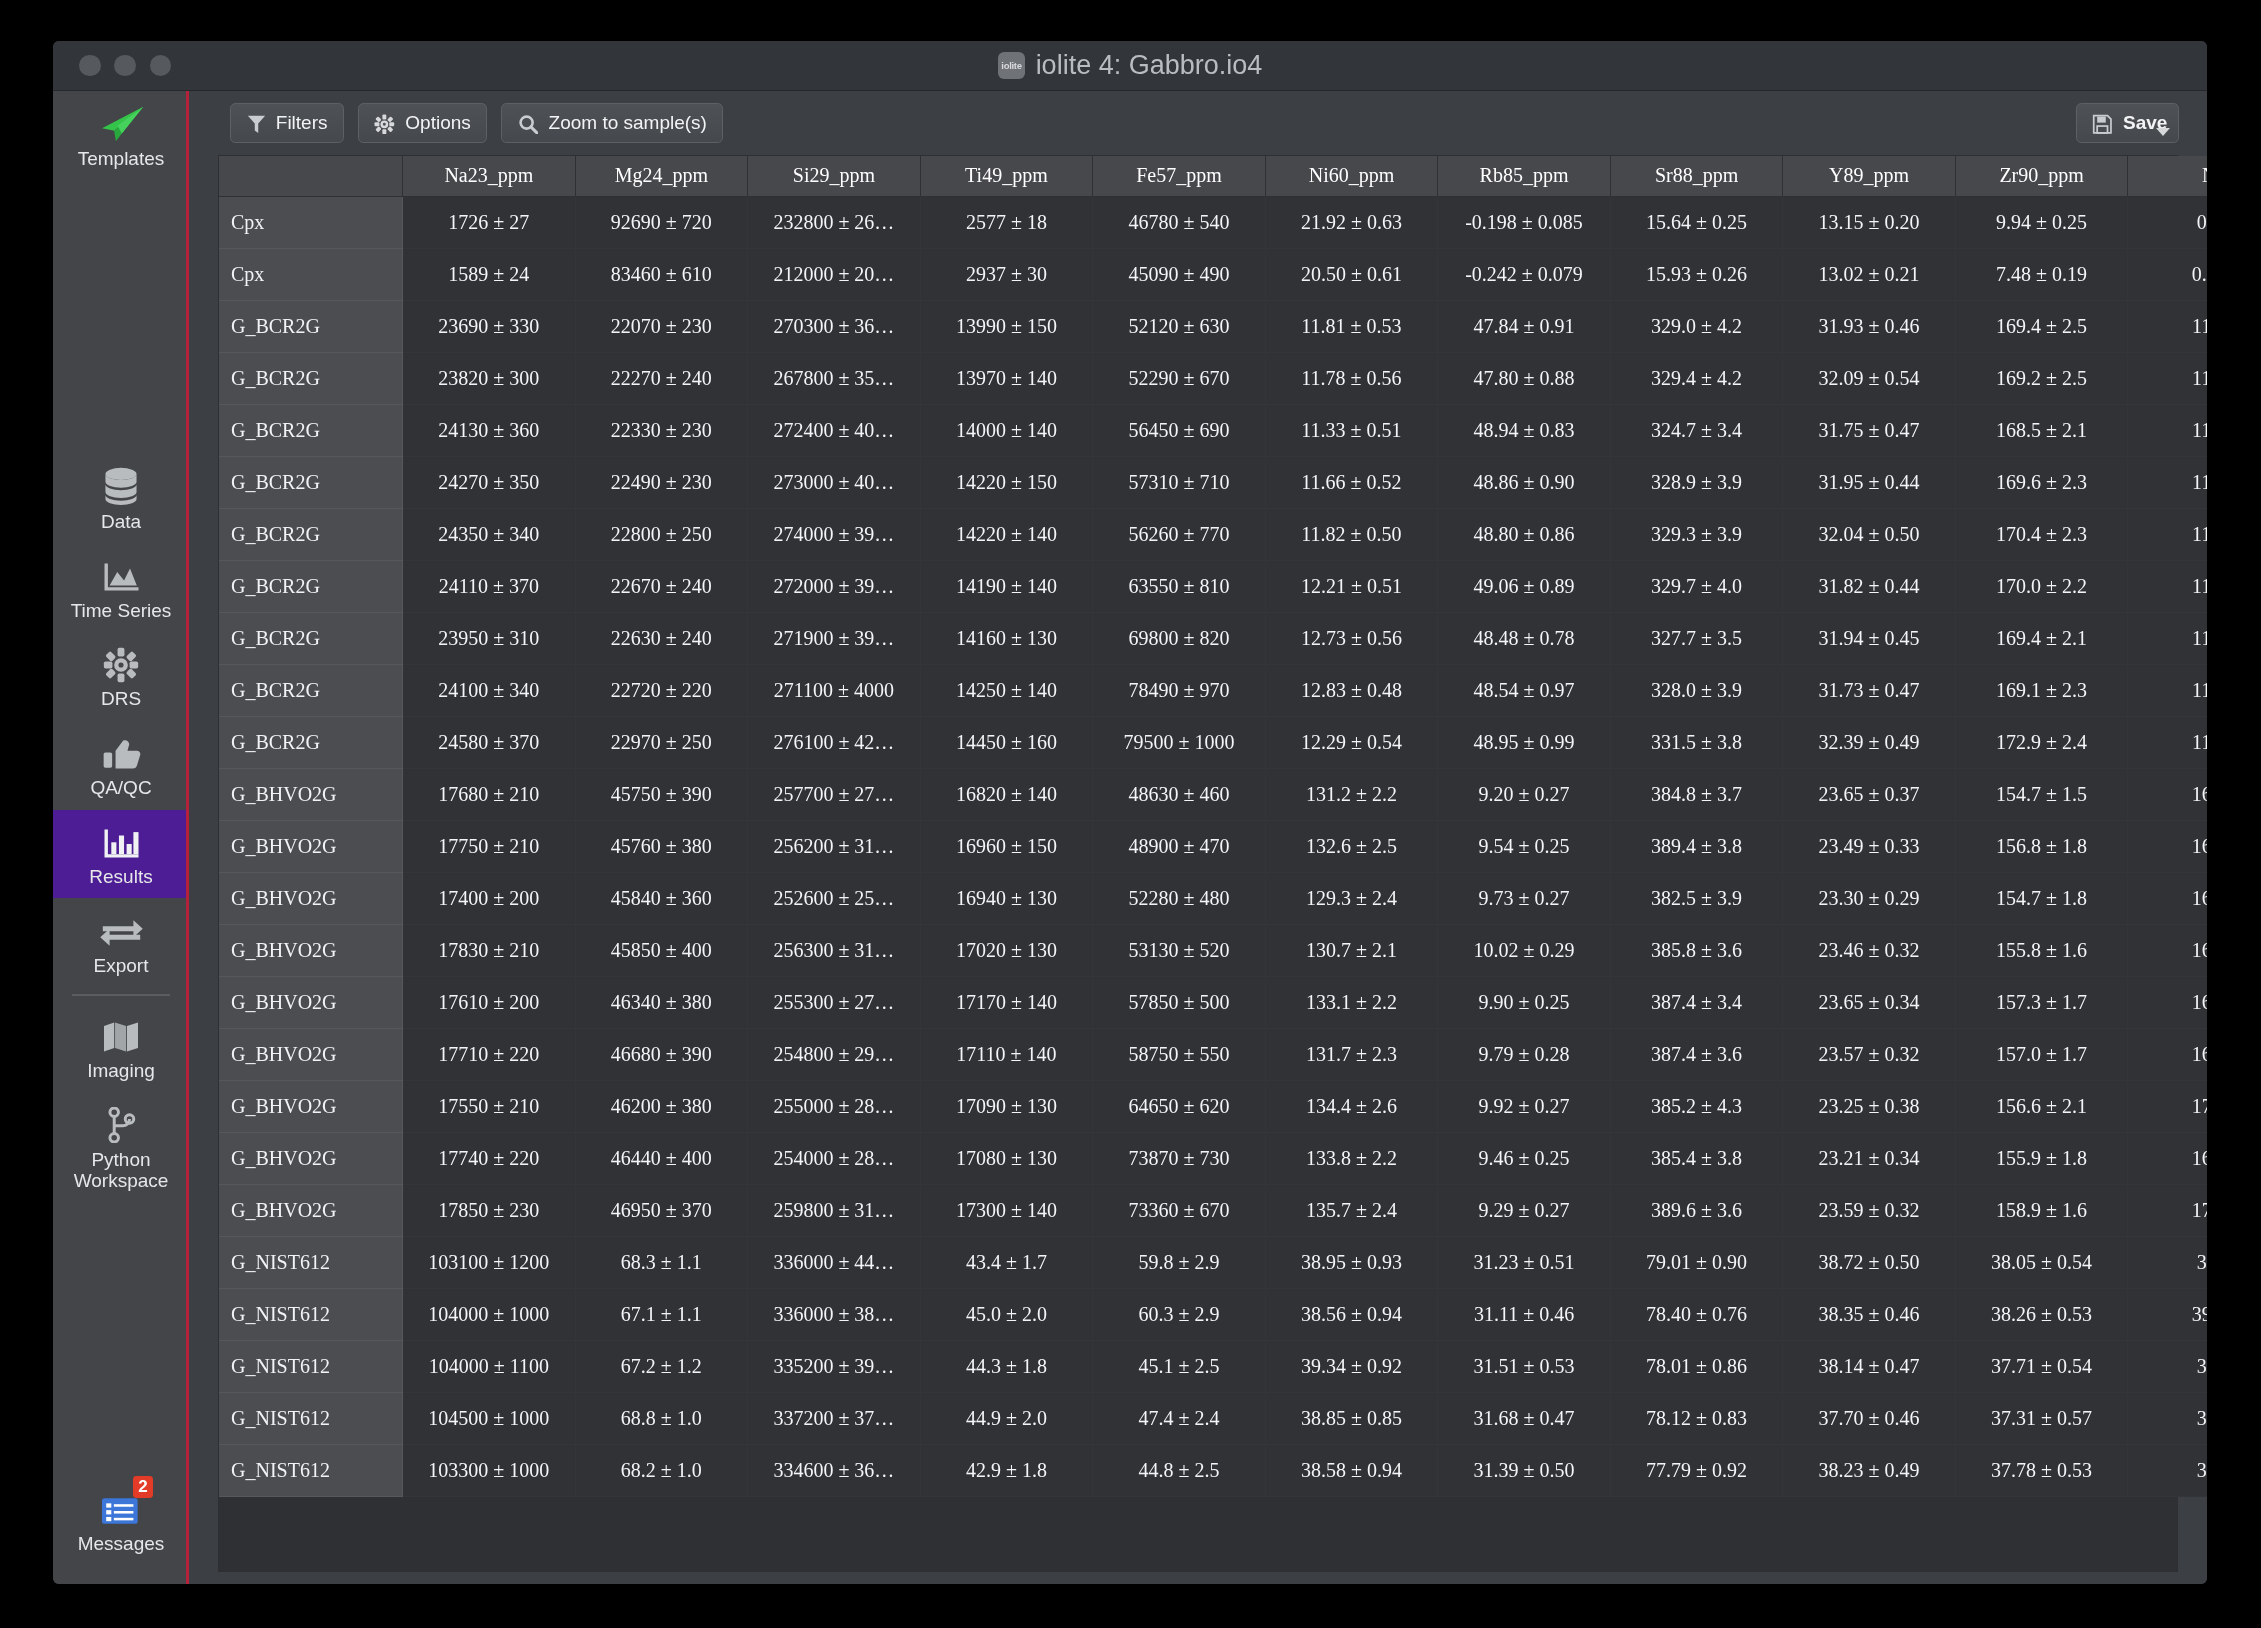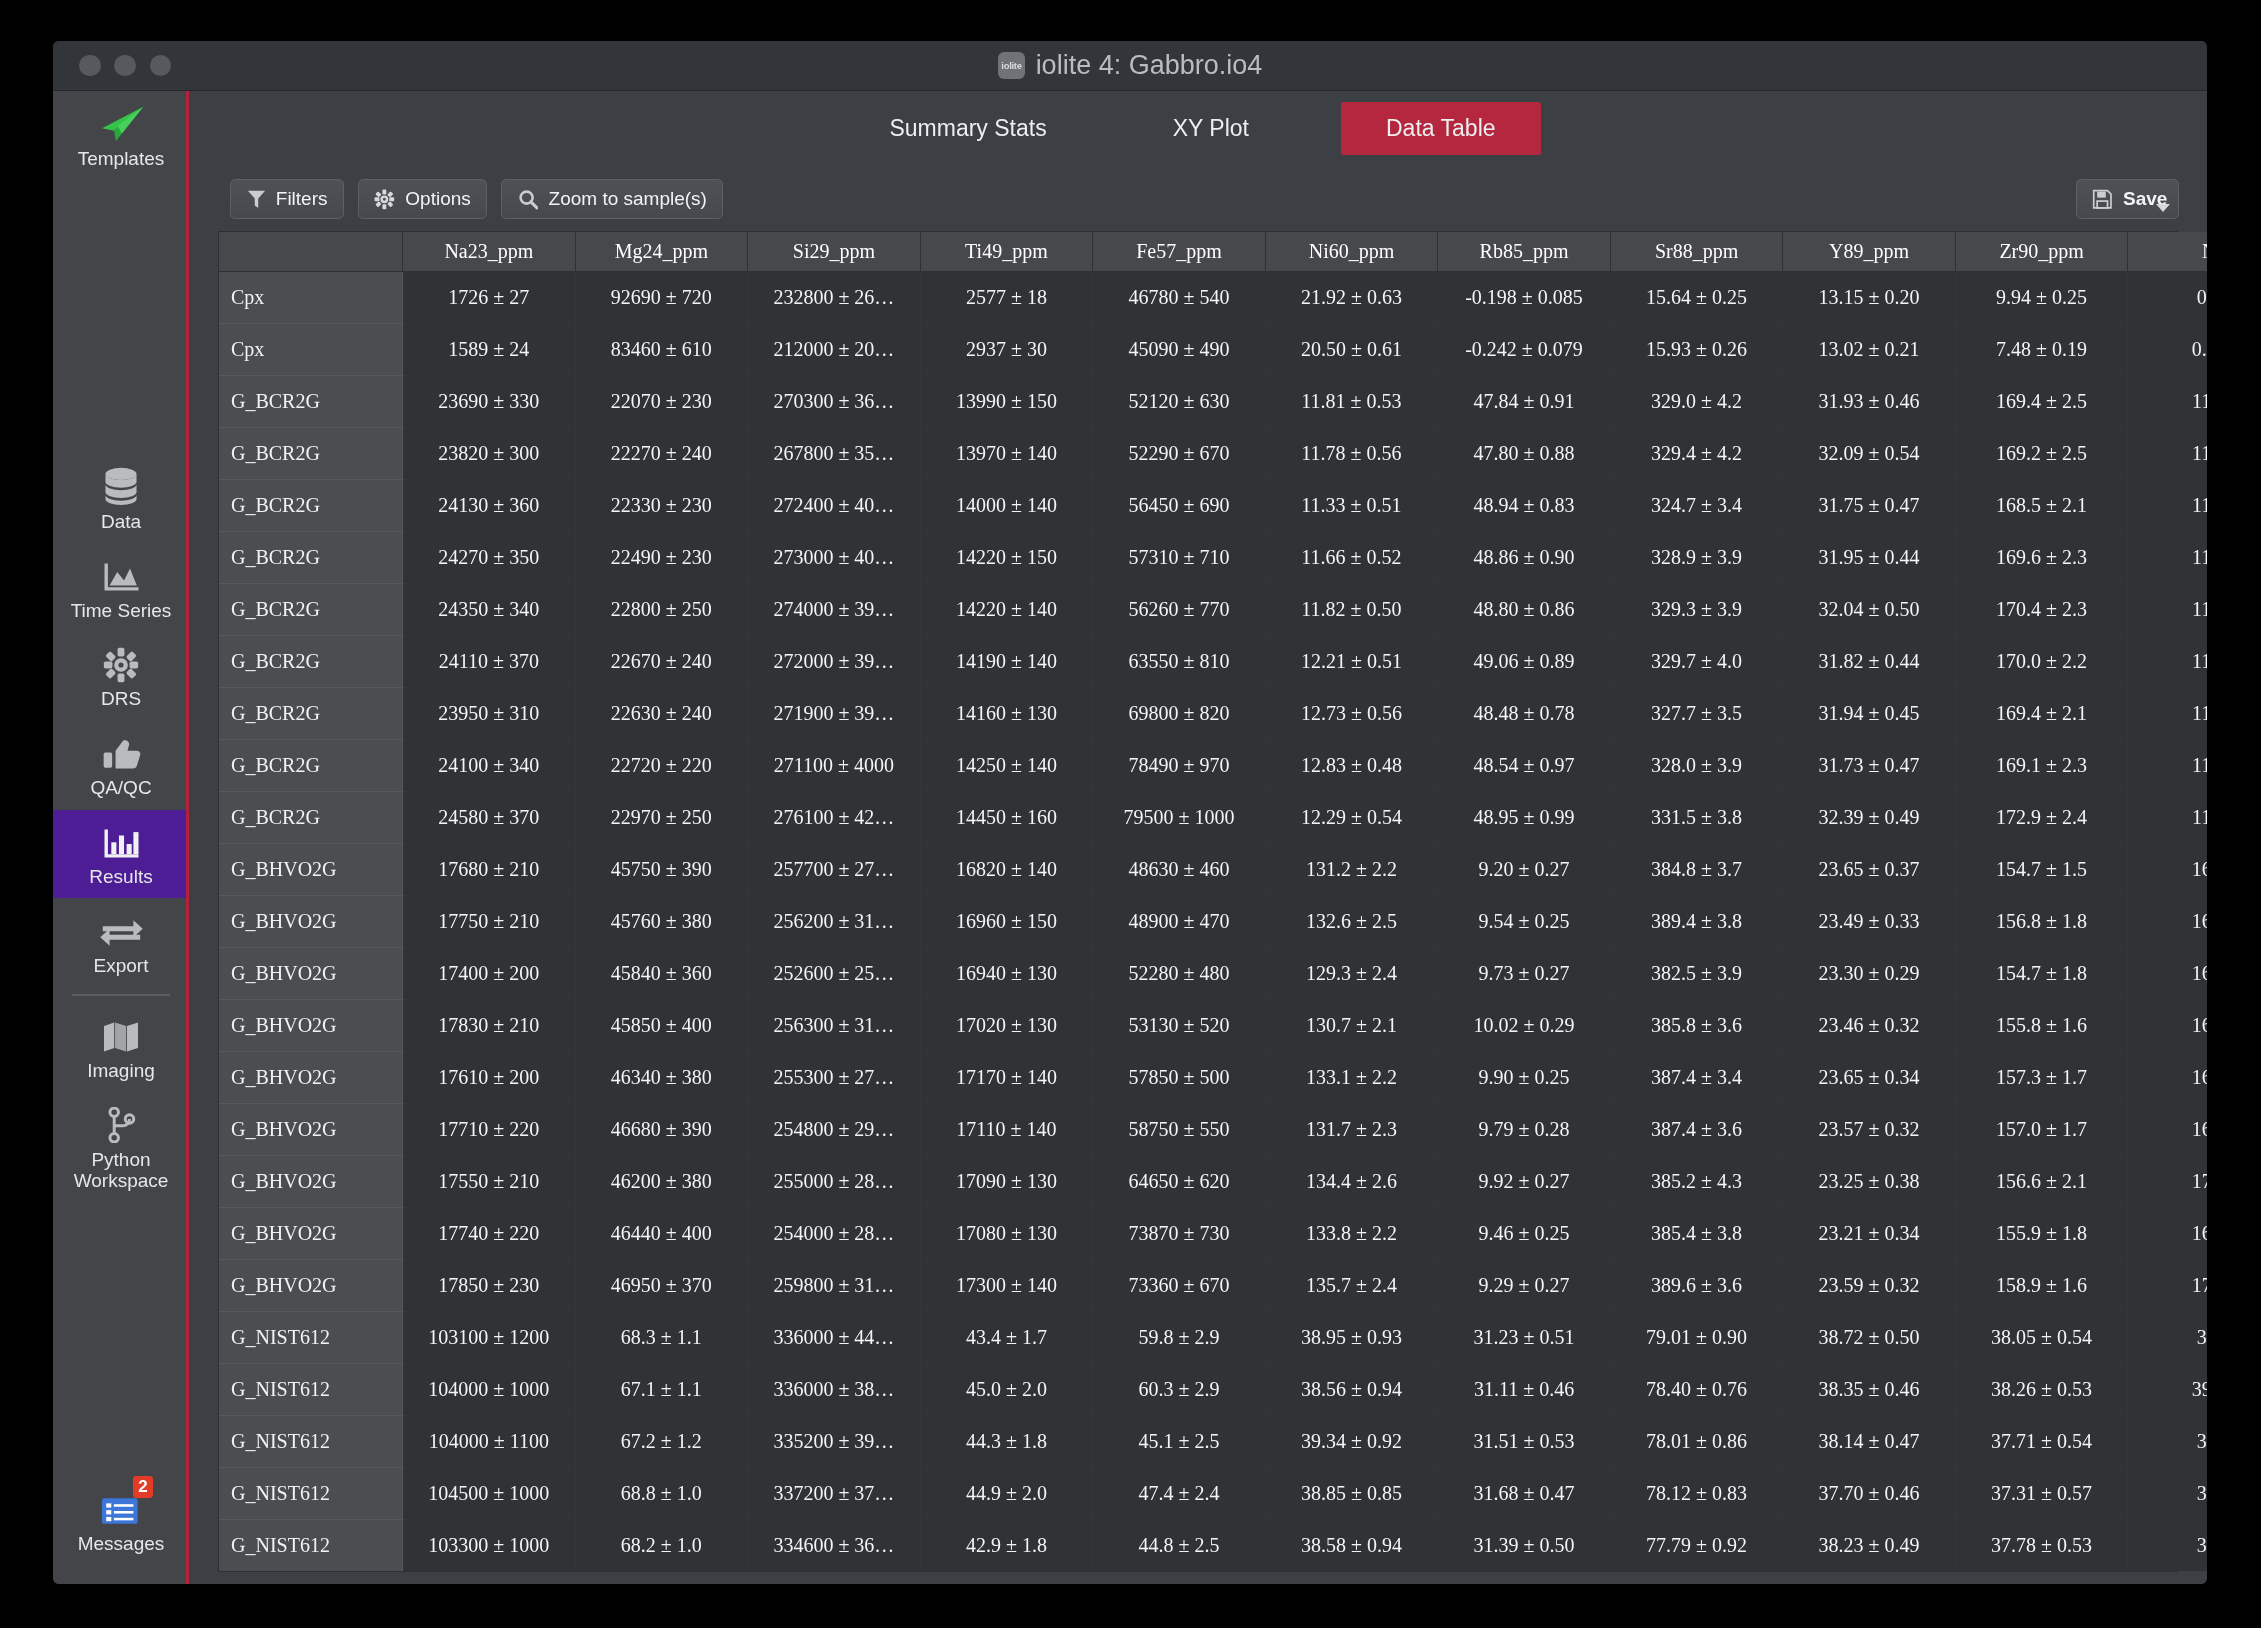--- a/index.html
+++ b/index.html
@@ -383,25 +383,20 @@
           </svg>
           <span class="msg-badge">2</span>
         </span>
         <span>Messages</span>
       </div>
 
     </div>
 
     <div id="main">
 
-      <div id="tabbar">
-        <div class="tab">Summary Stats</div>
-        <div class="tab">XY Plot</div>
-        <div class="tab active">Data Table</div>
-      </div>
 
       <div id="toolbar">
         <div class="tbtn">
           <span>
             <svg width="19" height="20.7" viewBox="0 0 22 24">
                 <path fill="#c9ccd0" d="M1 2 h20 l-8 9 v11 l-4 -3 v-8 z"></path>
               </svg>
           </span>
           <span>Filters</span>
         </div>

